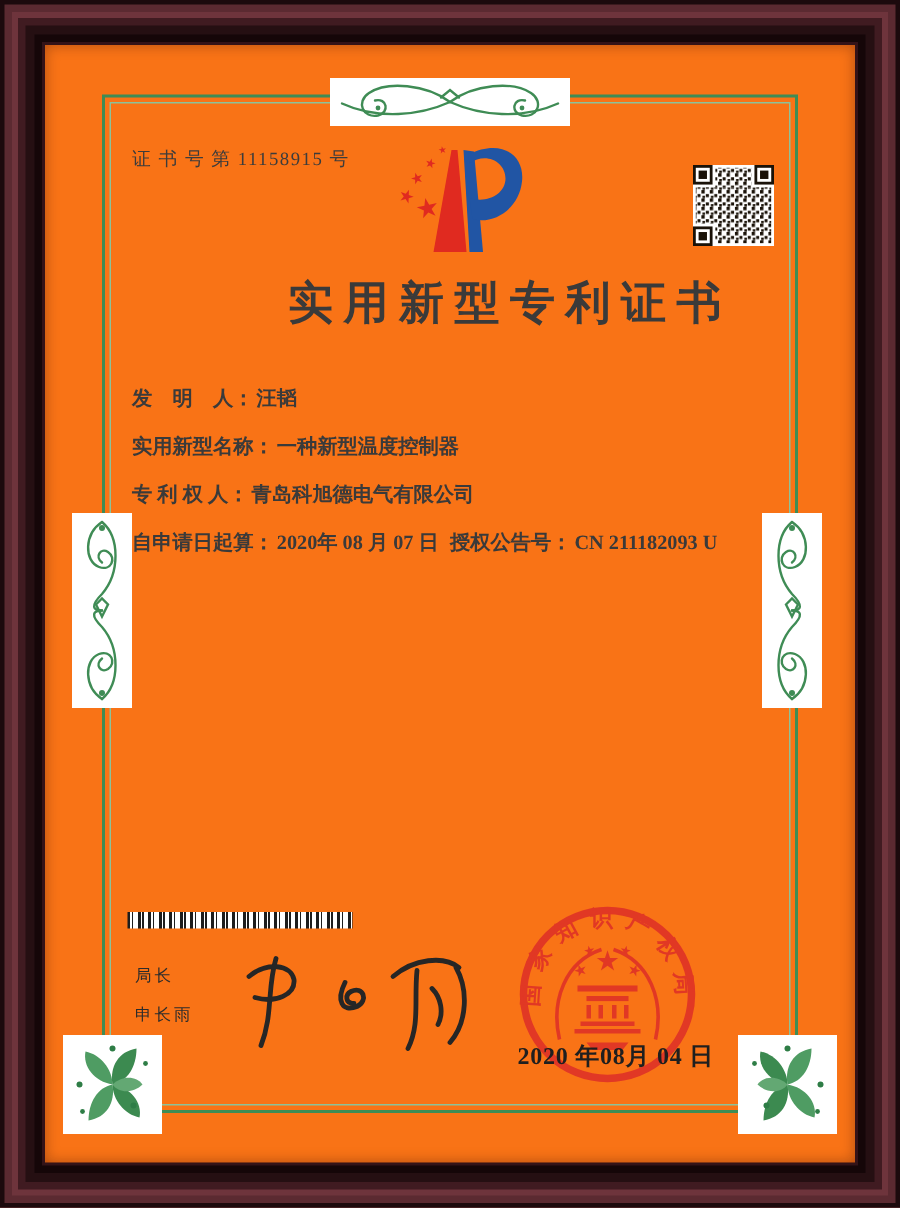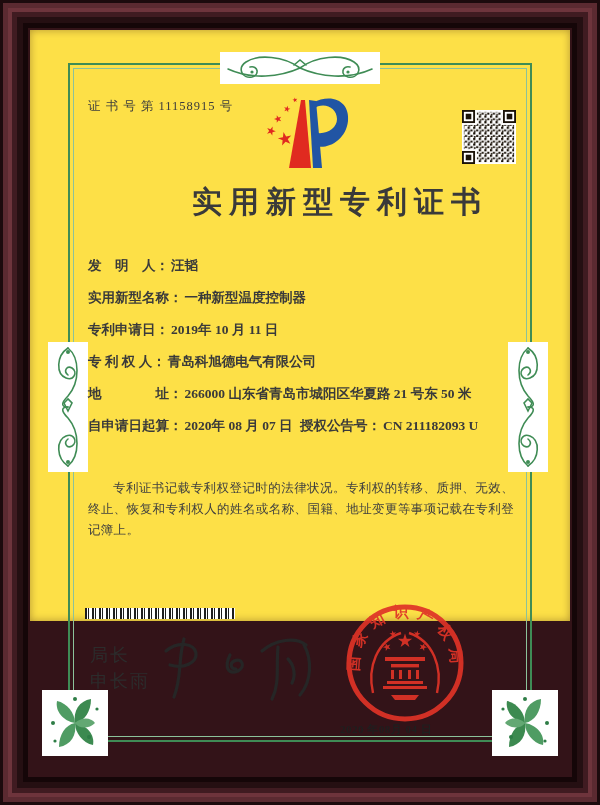--- a/index.html
+++ b/index.html
@@ -7,44 +7,44 @@
          font-family:"Liberation Serif","DejaVu Serif",serif;}
   
   .frame{position:absolute;inset:0;background:#331318;
     box-shadow:
       inset 0 0 0 3px #1c0a0d,
       inset 0 0 0 8px #5b2a31,
       inset 0 0 0 12px #6e343c,
       inset 0 0 0 17px #401b21,
       inset 0 0 0 23px #250f12,
       inset 0 0 0 28px #150608;}
-  .paper{position:absolute;left:30px;top:30px;width:540px;height:591px;background:#fde047;
+  .paper{position:absolute;left:30px;top:30px;width:540px;height:745px;background:#f97316;
          box-shadow:inset 0 0 9px rgba(40,10,10,.35);}
   
   .gborder{position:absolute;left:38px;top:33px;width:460px;height:675px;
            border:2.5px solid #3f8c55;}
   .gborder .inner{position:absolute;inset:3px;border:1.5px solid #8cc29a;}
   .orn{position:absolute;background:#fff;display:flex;align-items:center;justify-content:center;}
   .abs{position:absolute;}
   .certno{font-size:12.5px;color:#3c3c3c;letter-spacing:1px;}
   .title{width:100%;text-align:center;font-size:30px;font-weight:bold;color:#3a3a3a;letter-spacing:7px;}
   .fields{position:absolute;left:58px;top:226px;width:424px;font-size:13.5px;color:#3a3a3a;}
   .frow{position:relative;height:32px;line-height:20px;white-space:nowrap;}
   .flabel{font-weight:600;}
   .fvalue{font-weight:bold;margin-left:2px;}
   .pair2{position:absolute;left:212px;top:0;}
   .paras{position:absolute;left:58px;top:448px;width:426px;font-size:12.5px;line-height:21px;
          color:#3f3f3f;text-align:justify;letter-spacing:.3px;}
   .paras p{margin:0;text-indent:2em;}
   .barcode{position:absolute;left:55px;top:578px;width:150px;height:11px;
     background:repeating-linear-gradient(90deg,#1d1d1d 0 2px,#fff 2px 3px,#1d1d1d 3px 4px,#fff 4px 7px,#1d1d1d 7px 9px,#fff 9px 10px,#1d1d1d 10px 11px,#fff 11px 14px);}
   .signer{position:absolute;left:60px;font-family:"Liberation Sans","DejaVu Sans",sans-serif;
-          font-size:18px;color:#2c2c2c;letter-spacing:2px;}
-  .sealdate{position:absolute;left:310px;top:692px;width:136px;text-align:left;
-            font-size:11px;font-weight:bold;color:#1f1f1f;letter-spacing:.5px;}
+          font-size:11px;color:#2c2c2c;letter-spacing:2px;}
+  .sealdate{position:absolute;left:310px;top:664px;width:136px;text-align:right;
+            font-size:16px;font-weight:bold;color:#1f1f1f;letter-spacing:.5px;}
   svg{display:block;}
 </style>
 </head>
 <body>
 
 <div class="stage">
   <div class="frame"></div>
 
   <div class="paper">
 
@@ -182,38 +182,31 @@
     <div class="abs title" style="top:152px;left:0;padding-left:40px;">实用新型专利证书</div>
 
     <div class="fields">
       <div class="frow">
         <span class="flabel">发　明　人：</span><span class="fvalue">汪韬</span>
       </div>
       <div class="frow">
         <span class="flabel">实用新型名称：</span><span class="fvalue">一种新型温度控制器</span>
       </div>
       <div class="frow">
-        <span class="flabel">专利申请日：</span><span class="fvalue">2019年 10 月 11 日</span>
-      </div>
-      <div class="frow">
         <span class="flabel">专 利 权 人：</span><span class="fvalue">青岛科旭德电气有限公司</span>
-      </div>
-      <div class="frow">
-        <span class="flabel">地　　　　址：</span><span class="fvalue">266000 山东省青岛市城阳区华夏路 21 号东 50 米</span>
       </div>
       <div class="frow">
         <span class="flabel">自申请日起算：</span><span class="fvalue">2020年 08 月 07 日</span>
         <span class="pair2">
           <span class="flabel">授权公告号：</span><span class="fvalue">CN 211182093 U</span>
         </span>
       </div>
     </div>
 
     <div class="paras">
-      <p>专利证书记载专利权登记时的法律状况。专利权的转移、质押、无效、终止、恢复和专利权人的姓名或名称、国籍、地址变更等事项记载在专利登记簿上。</p>
     </div>
 
     <div class="barcode"></div>
 
     <div class="signer" style="top:613px;">局长</div>
     <div class="signer" style="top:639px;">申长雨</div>
 
     <div class="abs" style="left:120px;top:595px;">
       <svg width="170" height="80" viewBox="0 0 170 80">
         <g fill="none" stroke="#262626" stroke-width="3.2" stroke-linecap="round" stroke-linejoin="round">

